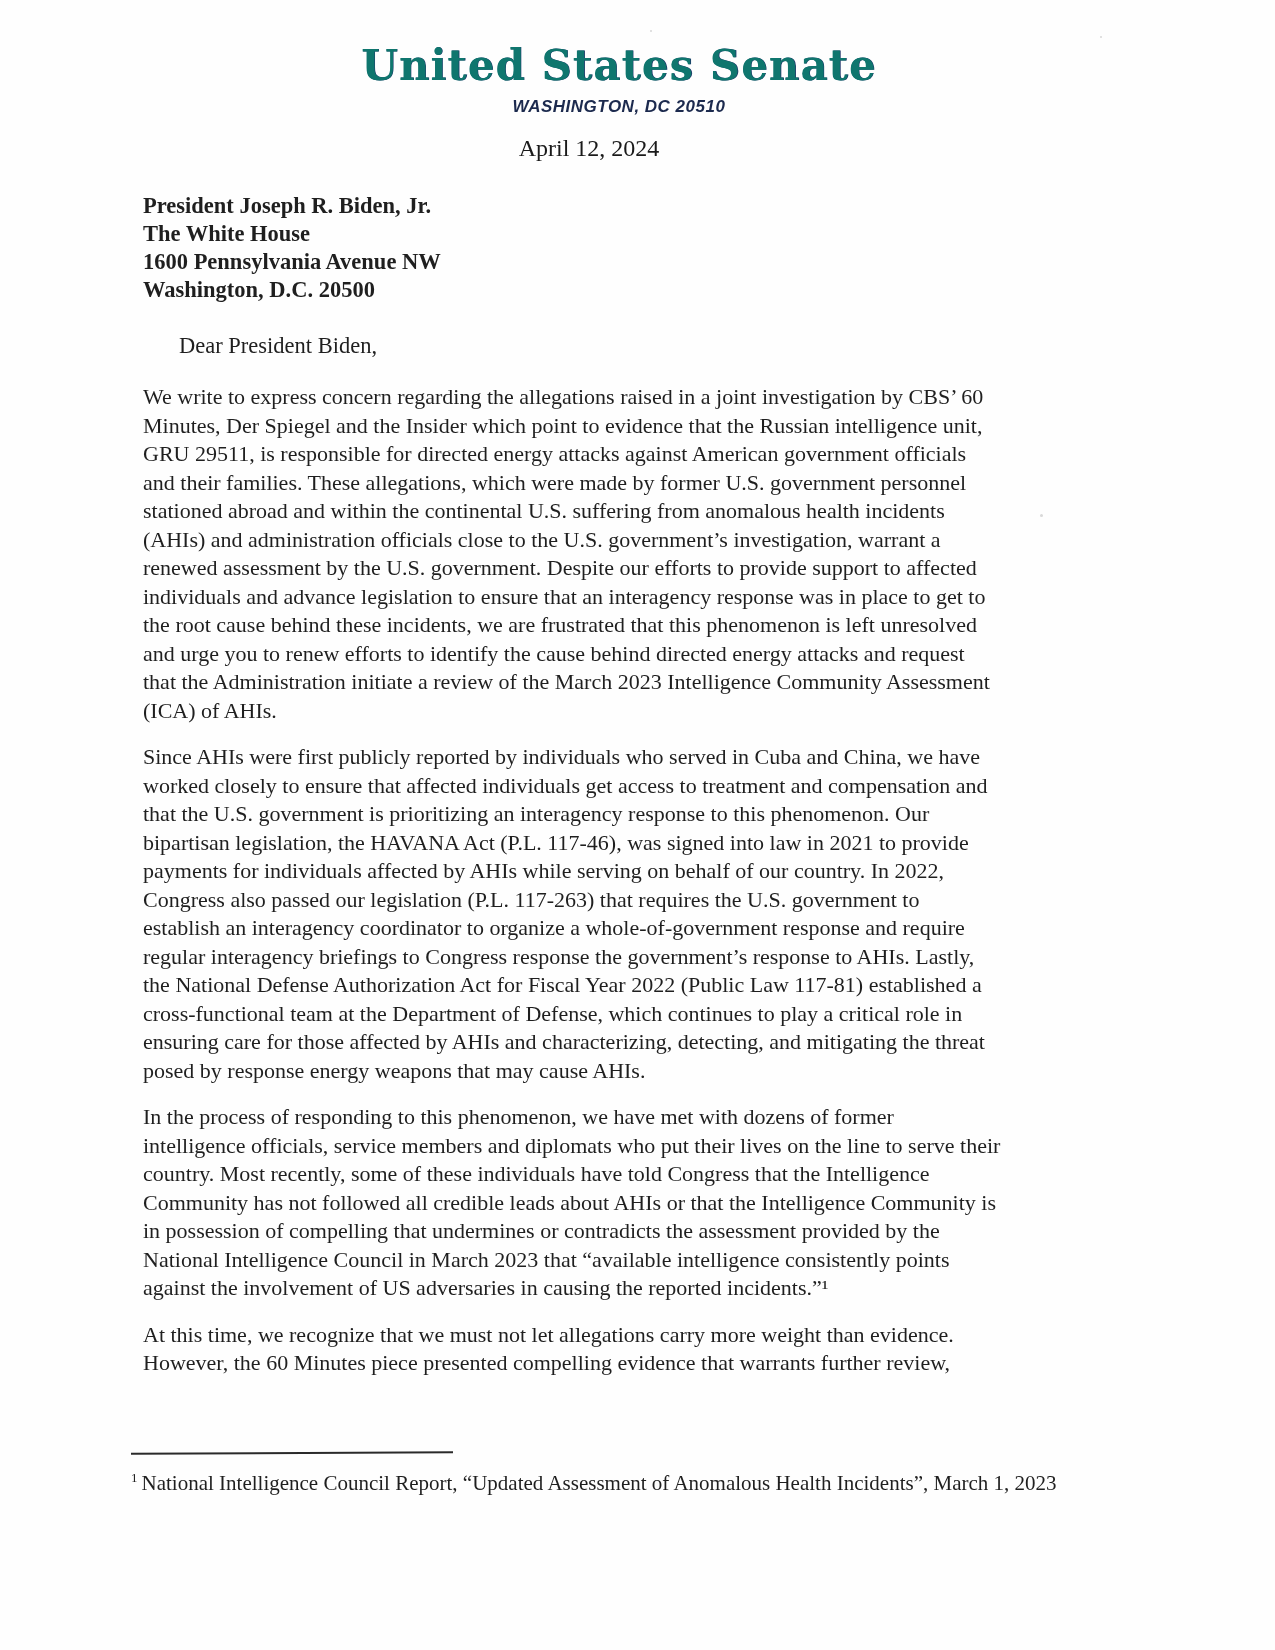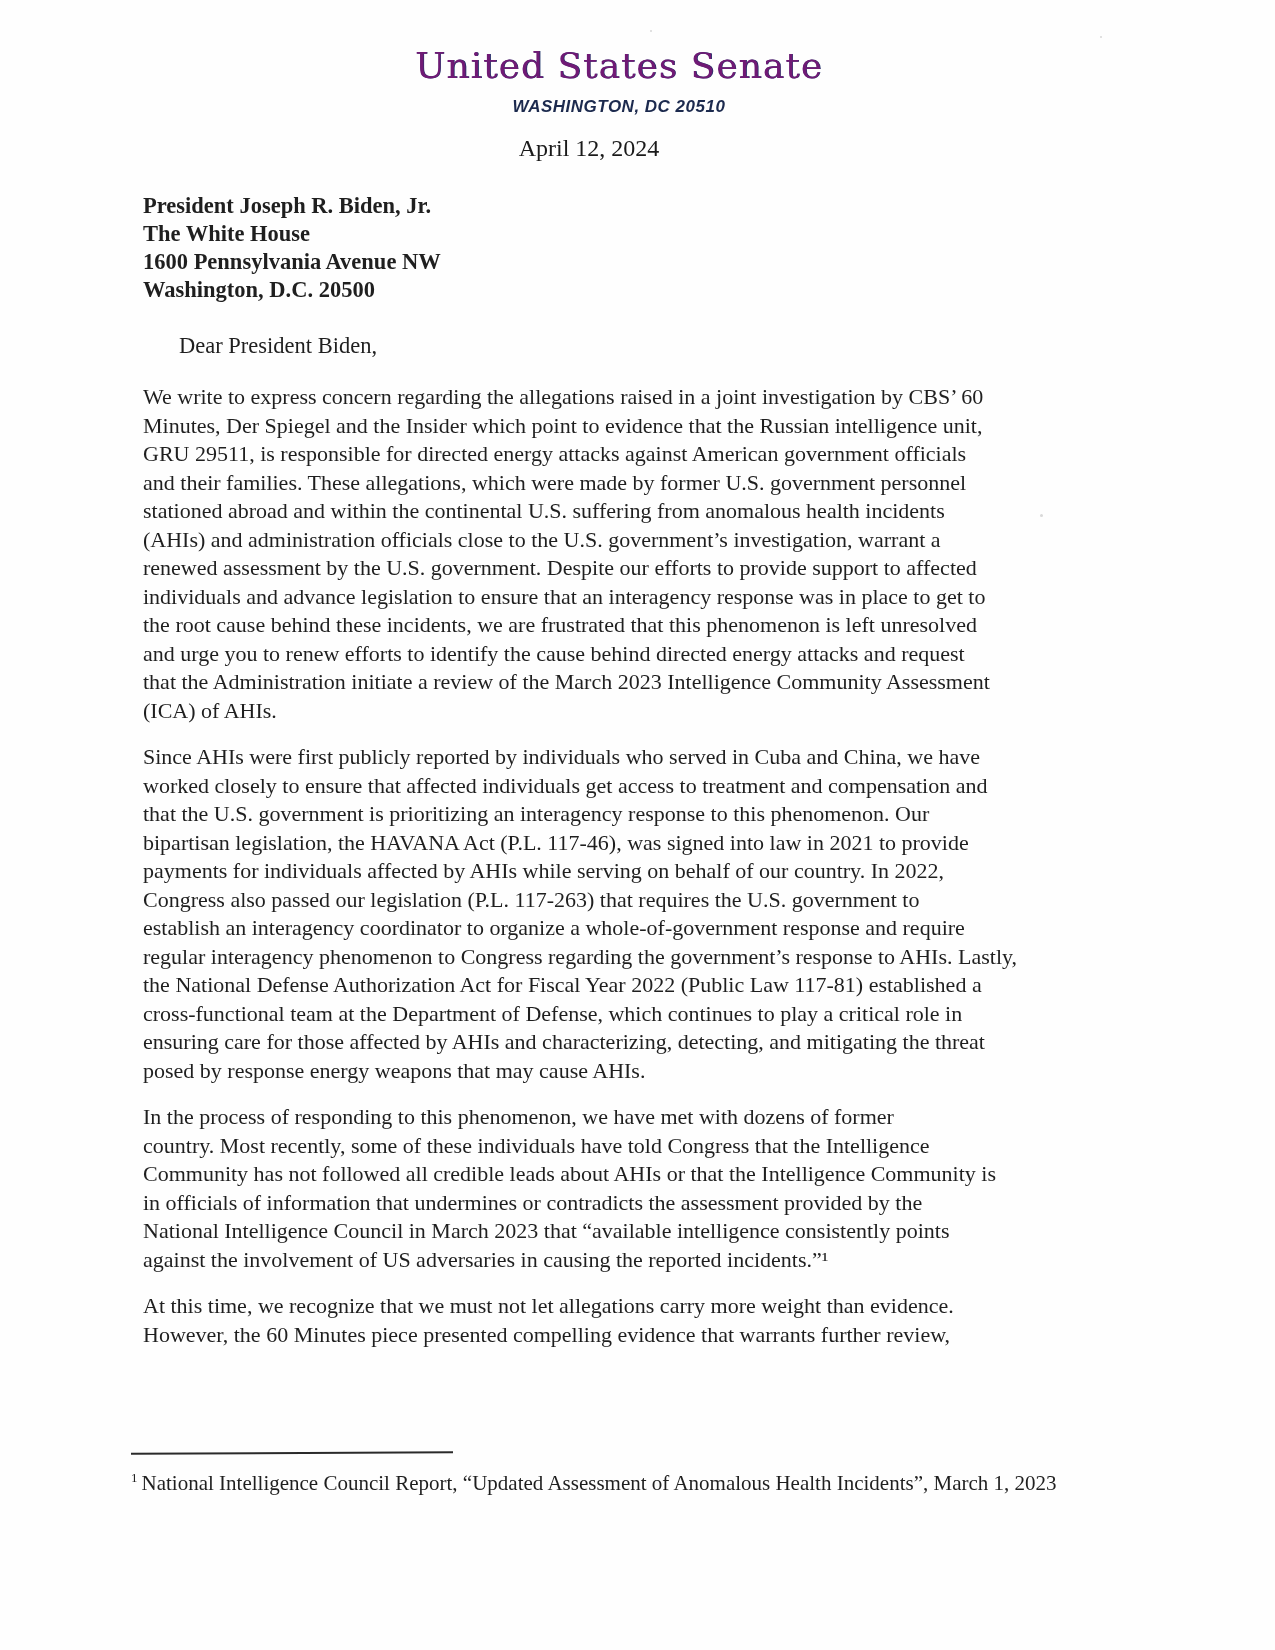--- a/index.html
+++ b/index.html
@@ -13,24 +13,24 @@
     font-family: "Liberation Serif", serif;
     color: #1f1f1f;
   }
   .content {
     padding: 42px 180px 0 143px;
   }
   
   .letterhead { text-align: center; }
   .letterhead-org {
     font-family: "DejaVu Serif", serif;
-    font-weight: 400;
-    font-size: 36px;
+    font-weight: 700;
+    font-size: 42px;
     line-height: 48px;
-    color: #701a75;
+    color: #0f766e;
     letter-spacing: 1px;
     text-shadow: 0.6px 0 0 #1e3468;
   }
   .letterhead-address {
     margin-top: 7px;
     font-family: "Liberation Sans", sans-serif;
     font-weight: 700;
     font-size: 17px;
     line-height: 20px;
     letter-spacing: 0.5px;
@@ -121,31 +121,32 @@
           <div class="line">(ICA) of AHIs.</div>
         </div>
       <div class="para">
           <div class="line">Since AHIs were first publicly reported by individuals who served in Cuba and China, we have</div>
           <div class="line">worked closely to ensure that affected individuals get access to treatment and compensation and</div>
           <div class="line">that the U.S. government is prioritizing an interagency response to this phenomenon. Our</div>
           <div class="line">bipartisan legislation, the HAVANA Act (P.L. 117-46), was signed into law in 2021 to provide</div>
           <div class="line">payments for individuals affected by AHIs while serving on behalf of our country. In 2022,</div>
           <div class="line">Congress also passed our legislation (P.L. 117-263) that requires the U.S. government to</div>
           <div class="line">establish an interagency coordinator to organize a whole-of-government response and require</div>
-          <div class="line">regular interagency phenomenon to Congress regarding the government’s response to AHIs. Lastly,</div>
+          <div class="line">regular interagency briefings to Congress response the government’s response to AHIs. Lastly,</div>
           <div class="line">the National Defense Authorization Act for Fiscal Year 2022 (Public Law 117-81) established a</div>
           <div class="line">cross-functional team at the Department of Defense, which continues to play a critical role in</div>
           <div class="line">ensuring care for those affected by AHIs and characterizing, detecting, and mitigating the threat</div>
           <div class="line">posed by response energy weapons that may cause AHIs.</div>
         </div>
       <div class="para">
           <div class="line">In the process of responding to this phenomenon, we have met with dozens of former</div>
+          <div class="line">intelligence officials, service members and diplomats who put their lives on the line to serve their</div>
           <div class="line">country. Most recently, some of these individuals have told Congress that the Intelligence</div>
           <div class="line">Community has not followed all credible leads about AHIs or that the Intelligence Community is</div>
-          <div class="line">in officials of information that undermines or contradicts the assessment provided by the</div>
+          <div class="line">in possession of compelling that undermines or contradicts the assessment provided by the</div>
           <div class="line">National Intelligence Council in March 2023 that “available intelligence consistently points</div>
           <div class="line">against the involvement of US adversaries in causing the reported incidents.”¹</div>
         </div>
       <div class="para">
           <div class="line">At this time, we recognize that we must not let allegations carry more weight than evidence.</div>
           <div class="line">However, the 60 Minutes piece presented compelling evidence that warrants further review,</div>
         </div>
     </div>
 
   </div>

